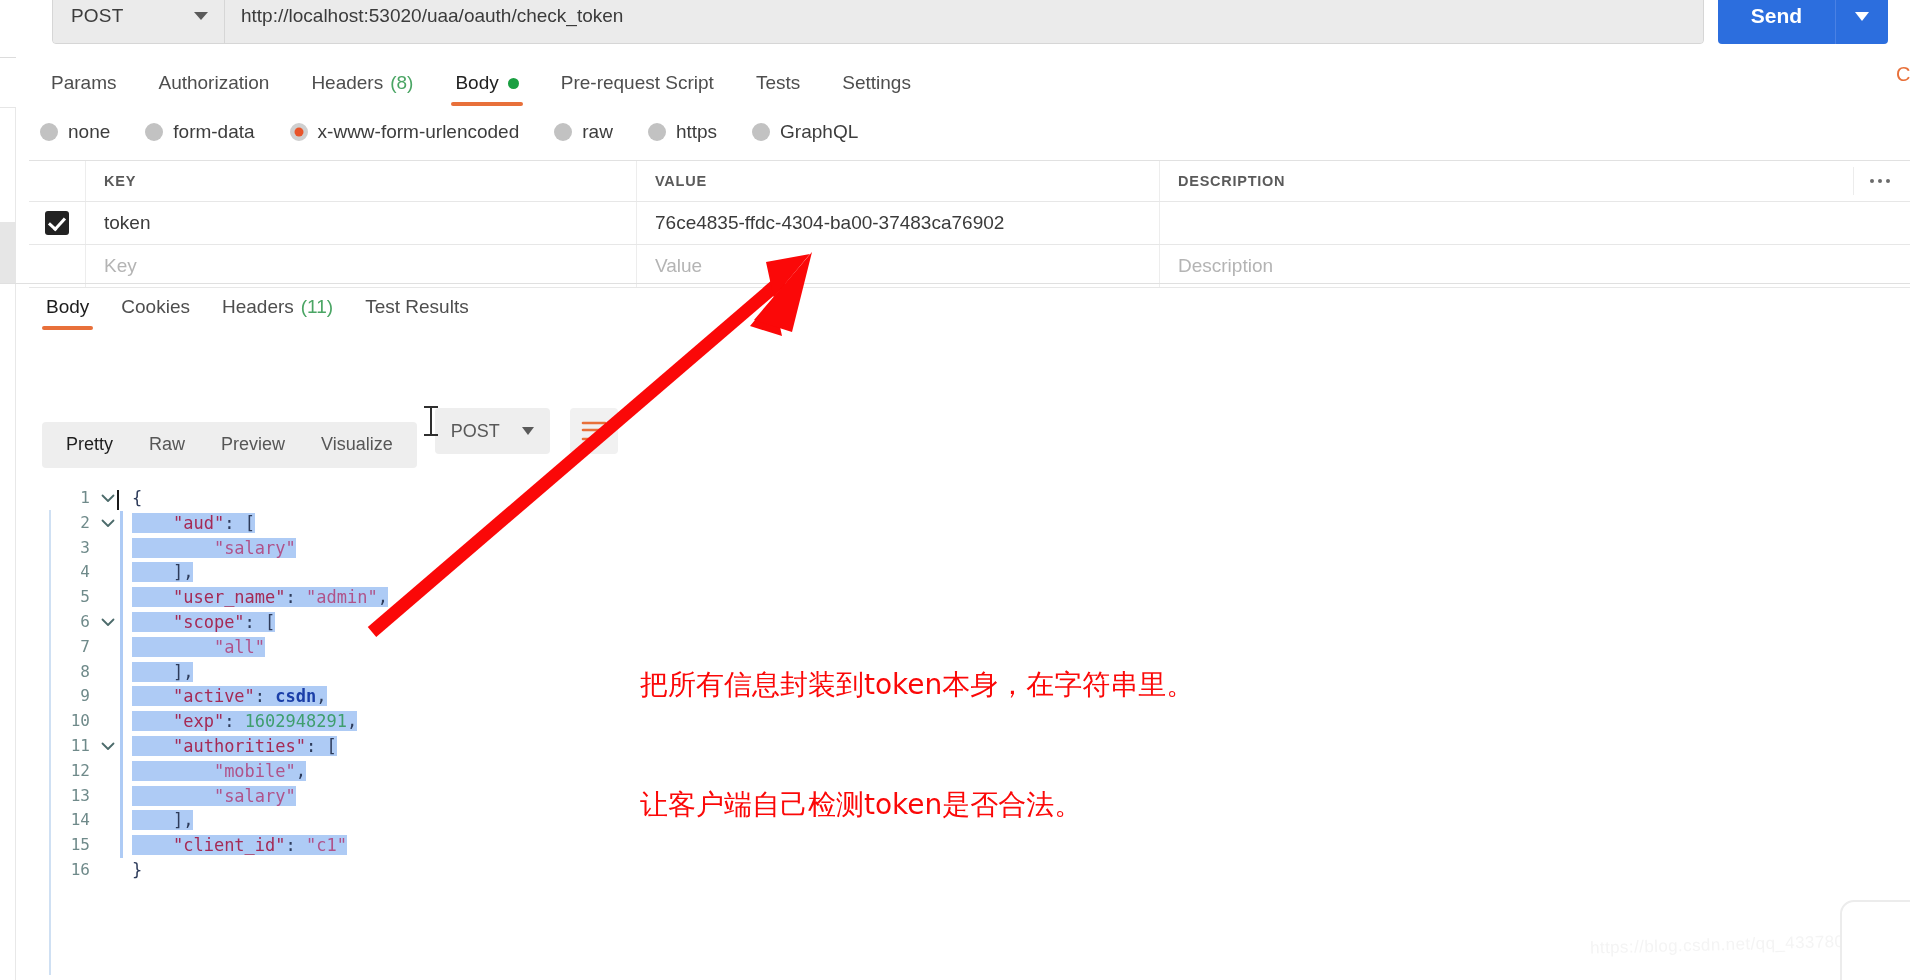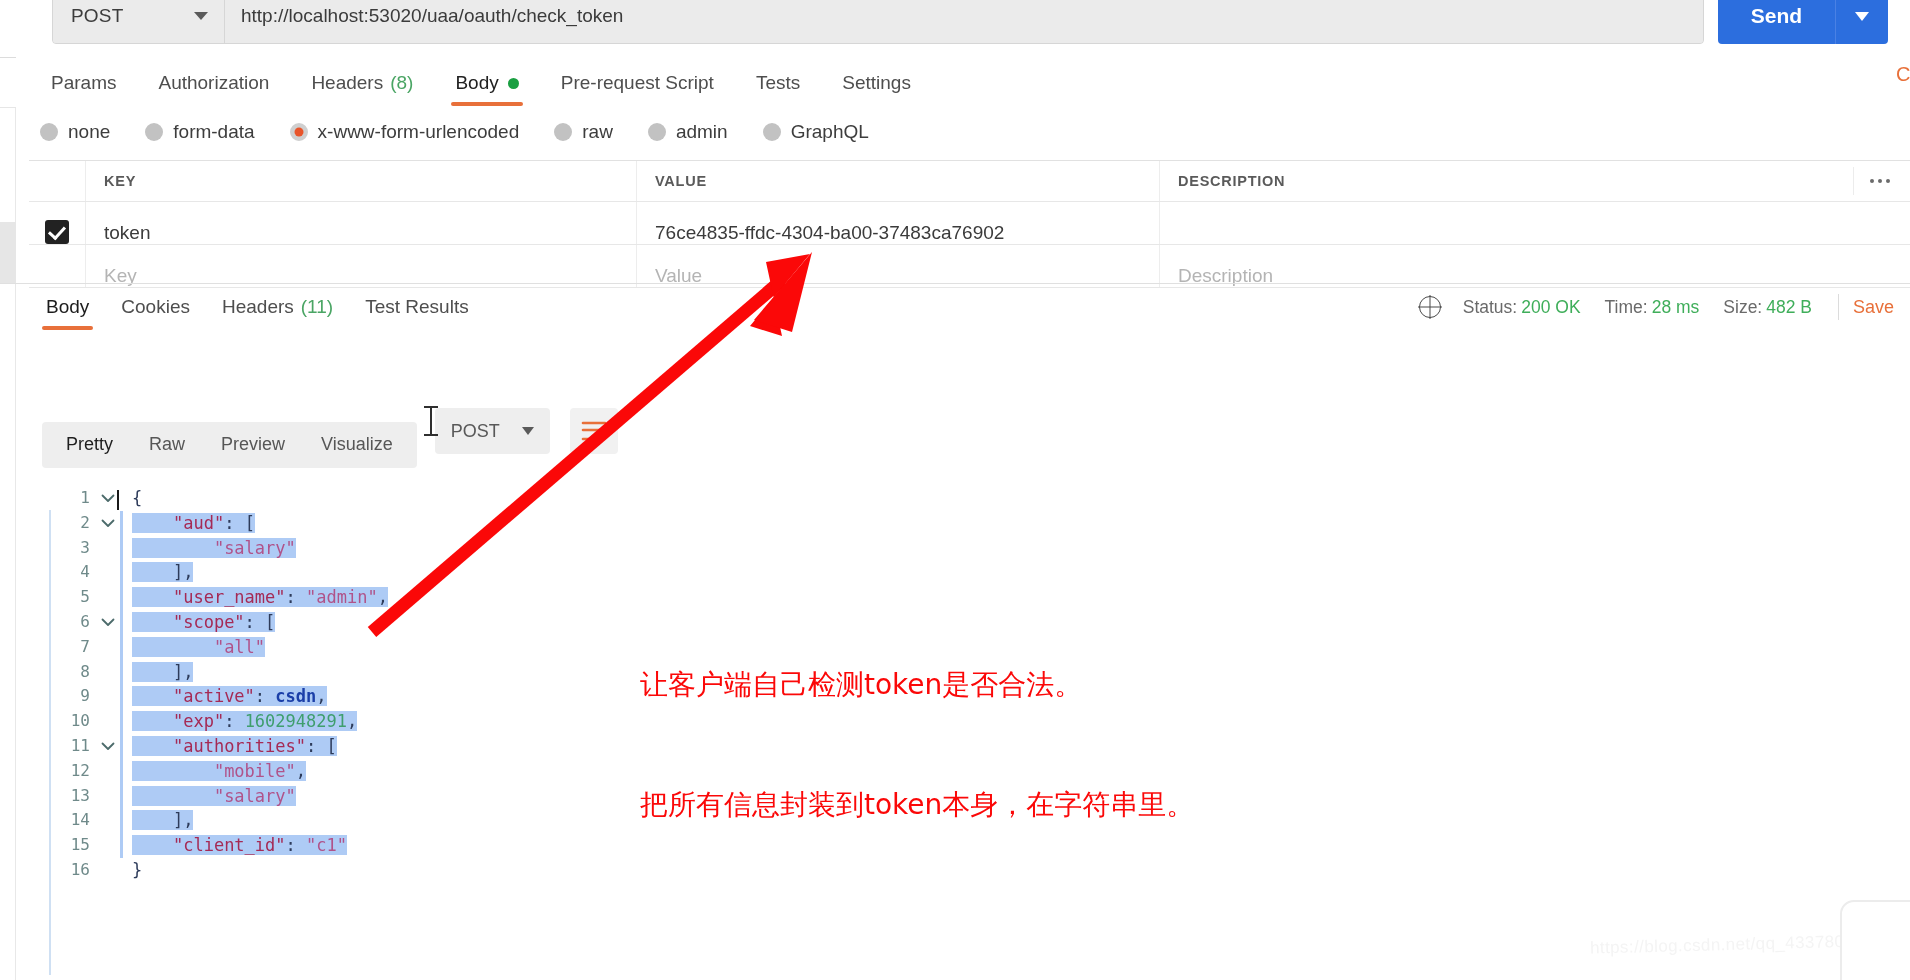--- a/index.html
+++ b/index.html
@@ -57,21 +57,21 @@
 
   
   .kv { position: absolute; left: 29px; top: 160px; width: 1881px; }
   .kv-row { display: flex; border-bottom: 1px solid #e7e7e7; }
   .kv-row.head { border-top: 1px solid #e1e1e1; }
   .c-check { width: 57px; flex: none; border-right: 1px solid #ededed; display: flex; align-items: center; justify-content: center; }
   .c-key { width: 551px; flex: none; border-right: 1px solid #ededed; display: flex; align-items: center; padding-left: 18px; }
   .c-val { width: 523px; flex: none; border-right: 1px solid #ededed; display: flex; align-items: center; padding-left: 18px; }
   .c-desc { flex: 1; display: flex; align-items: center; padding-left: 18px; position: relative; }
   .kv-row.head > div { height: 40px; }
-  .kv-row.data > div { height: 42px; align-items: flex-end; }
+  .kv-row.data > div { height: 42px; }
   .th { font-size: 14.5px; font-weight: bold; color: #5a5a5a; letter-spacing: .75px; }
   .cell { font-size: 19px; color: #3b3b3b; }
   .cell.ph { color: #b4b4b4; }
   .chk { width: 24px; height: 24px; border-radius: 3px; background: #222; position: relative; }
   .chk::after { content: ""; position: absolute; left: 7px; top: 3px; width: 7px; height: 13px;
                 border: solid #fff; border-width: 0 3px 3px 0; transform: rotate(42deg); }
   .dots { position: absolute; right: 20px; top: 50%; transform: translateY(-50%); display: flex; gap: 4px; }
   .dots i { width: 4px; height: 4px; border-radius: 50%; background: #6b6b6b; display: block; }
   .kv-divider-vert { position: absolute; right: 56px; top: 6px; bottom: 6px; width: 1px; background: #ececec; }
 
@@ -203,21 +203,21 @@
       <div class="radio-item">
         <span class="radio sel"></span>
         <span class="radio-label">x-www-form-urlencoded</span>
       </div>
       <div class="radio-item">
         <span class="radio"></span>
         <span class="radio-label">raw</span>
       </div>
       <div class="radio-item">
         <span class="radio"></span>
-        <span class="radio-label">admin</span>
+        <span class="radio-label">https</span>
       </div>
       <div class="radio-item">
         <span class="radio"></span>
         <span class="radio-label">GraphQL</span>
       </div>
     </div>
 
   <div class="kv">
     <div class="kv-row head">
       <div class="c-check"></div>
@@ -278,34 +278,20 @@
       </div>
       <div class="resp-tab">
         <span>Headers</span>
         <span class="tab-count">(11)</span>
       </div>
       <div class="resp-tab">
         <span>Test Results</span>
       </div>
     </div>
 
-  <div class="meta">
-    <span class="globe"></span>
-    <span class="meta-item">
-      <span>Status:</span><b>200 OK</b>
-    </span>
-    <span class="meta-item">
-      <span>Time:</span><b>28 ms</b>
-    </span>
-    <span class="meta-item">
-      <span>Size:</span><b>482 B</b>
-    </span>
-    <span class="meta-sep"></span>
-    <span class="save-link">Save</span>
-  </div>
 
   <div class="viewer-toolbar">
     <div class="seg" id="viewmodes">
         <div class="seg-item active">Pretty</div>
         <div class="seg-item">Raw</div>
         <div class="seg-item">Preview</div>
         <div class="seg-item">Visualize</div>
       </div>
     <div class="fmt">
       <span class="fmt-label">POST</span>
@@ -358,19 +344,19 @@
       <marker id="ah" markerWidth="6" markerHeight="6" refX="3" refY="3" orient="auto">
         <path d="M0,0 L6,3 L0,6 z" fill="#fb0808"></path>
       </marker>
     </defs>
     <path d="M22 392 L432 40" stroke="#fb0808" stroke-width="13" fill="none"></path>
     <path d="M460 14 L400 86 L432 96 L416 22 Z" fill="#fb0808"></path>
     <path d="M462 12 L404 80 L442 92 Z" fill="#fb0808"></path>
   </svg>
 
   <div class="ann">
+    <div>把所有信息封装到token本身，在字符串里。</div>
     <div>让客户端自己检测token是否合法。</div>
-    <div>把所有信息封装到token本身，在字符串里。</div>
   </div>
 
   <div class="watermark">https://blog.csdn.net/qq_43378019</div>
   <div class="corner-card"></div>
 </div>
 
 </body></html>

